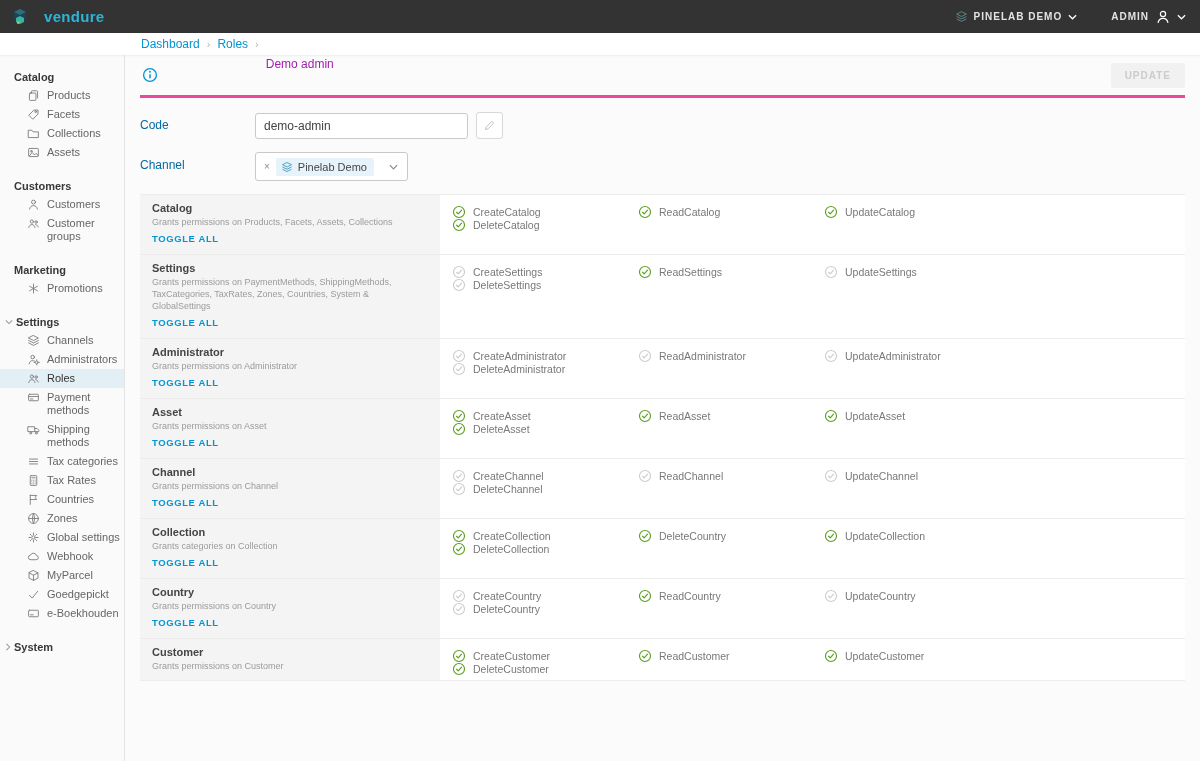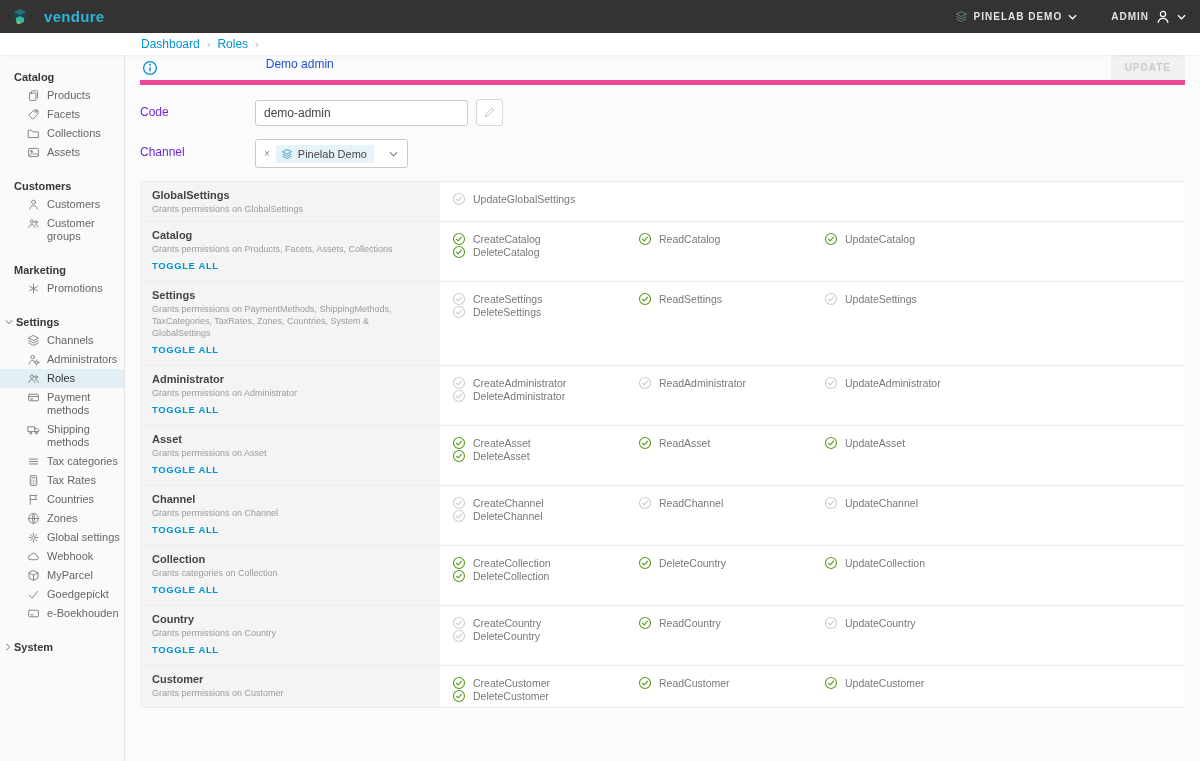--- a/index.html
+++ b/index.html
@@ -12,42 +12,42 @@
   .brand { display:flex; align-items:center; gap:14px; cursor:pointer; }
   .brand-name { color:#2cb5d8; font-size:15px; font-weight:bold; letter-spacing:.3px; }
   .topbar-right { margin-left:auto; display:flex; align-items:center; gap:34px; }
   .tb-group { display:flex; align-items:center; gap:6px; cursor:pointer; }
   .tb-label { color:#e3e3e3; font-size:10px; font-weight:bold; letter-spacing:1px; }
 
   
   .breadcrumb-bar { height:22px; background:#ffffff; display:flex; align-items:center; padding-left:141px; font-size:12px; flex:0 0 auto; box-shadow:0 1px 2px rgba(0,0,0,.06); position:relative; z-index:2; }
   .crumb-link { color:#0094d3; text-decoration:none; cursor:pointer; }
   .crumb-sep { color:#b5b5b5; margin:0 7px; font-size:11px; }
-  .crumb-current { color:#1d4ed8;margin-top:40px; }
+  .crumb-current { color:#a21caf;margin-top:40px; }
 
   
   .layout { flex:1; display:flex; min-height:0; }
   .sidebar { width:125px; flex:0 0 125px; background:#fafafa; border-right:1px solid #e4e4e4; padding-top:13px; overflow:hidden; font-size:11px; }
   .sb-section { margin-bottom:15px; }
   .sb-header { display:flex; align-items:center; font-weight:bold; color:#383838; padding:3px 4px 3px 14px; font-size:11px; }
   .sb-header .sec-chev { margin-left:-9px; margin-right:3px; display:inline-flex; }
   .sb-item { display:flex; align-items:flex-start; gap:7px; color:#666; padding:3px 4px 3px 27px; line-height:13px; cursor:pointer; }
   .sb-item .ic { flex:0 0 13px; display:inline-flex; margin-top:0; }
   .sb-item.active { background:#e2eff5; color:#333; }
   .svg-ic { stroke:#7a7a7a; fill:none; stroke-width:1.1; stroke-linecap:round; stroke-linejoin:round; }
 
   
   .main { flex:1; min-width:0; padding:0 15px; display:flex; flex-direction:column; overflow:hidden; background:#fbfbfb; }
-  .card-header { height:30px; display:flex; align-items:center; justify-content:space-between; border-bottom:5px solid #ec4899; flex:0 0 auto; }
+  .card-header { height:43px; display:flex; align-items:center; justify-content:space-between; border-bottom:3px solid #ec4899; flex:0 0 auto; }
   .update-btn { background:#f1f1f1; border:none; border-radius:3px; color:#cccccc; font-size:10px; font-weight:bold; letter-spacing:1px; padding:7px 14px; cursor:pointer; font-family:inherit; }
   .info-btn { background:none; border:none; cursor:pointer; display:flex; padding:2px; }
 
   .form { padding-top:14px; flex:0 0 auto; }
   .form-row { display:flex; align-items:flex-start; margin-bottom:13px; }
-  .form-label { width:115px; flex:0 0 115px; font-size:12px; color:#6d28d9; padding-top:6px; }
+  .form-label { width:115px; flex:0 0 115px; font-size:12px; color:#0369a1; padding-top:6px; }
   .code-wrap { display:flex; align-items:center; gap:8px; }
   .code-input { width:213px; height:26px; border:1px solid #c9c9c9; border-radius:3px; font-size:12px; color:#444; padding:0 8px; font-family:inherit; background:#fff; }
   .edit-btn { width:27px; height:27px; border:1px solid #d8d8d8; border-radius:3px; background:#fff; display:flex; align-items:center; justify-content:center; cursor:pointer; }
   .channel-select { display:inline-flex; align-items:center; border:1px solid #c9c9c9; border-radius:3px; background:#fff; height:29px; padding:0 9px 0 5px; cursor:pointer; }
   .chip-remove { color:#8a8a8a; font-size:10px; margin-right:3px; padding:1px 3px; cursor:pointer; }
   .chip { display:inline-flex; align-items:center; gap:5px; background:#e7f3fa; border-radius:2px; padding:3px 7px 3px 5px; font-size:11px; color:#454545; }
   .select-caret { margin-left:15px; display:inline-flex; }
 
   .permissions-label { font-size:12px; color:#6b6b6b; margin:2px 0 12px; flex:0 0 auto; }
 
@@ -401,37 +401,20 @@
                   <path d="M1 1l4 4 4-4" fill="none" stroke="#8a8a8a" stroke-width="1.3"></path>
                 </svg>
             </span>
           </div>
         </div>
       </div>
 
 
       <div class="perm-table" id="perm-table">
           <div class="perm-row">
-            <div class="perm-left" style="padding-bottom: 6px;">
-              <div class="perm-name">GlobalSettings</div>
-              <div class="perm-desc">Grants permissions on GlobalSettings</div>
-            </div>
-            <div class="perm-right">
-              <label class="perm-check">
-                <span class="cc">
-                  <svg width="14" height="14" viewBox="0 0 16 16" fill="none" stroke-width="1.3" stroke-linecap="round" stroke-linejoin="round">
-                    <circle cx="8" cy="8" r="6.3" stroke="currentColor" style="stroke:inherit"></circle>
-                    <path d="M5.2 8.3l1.9 1.9 3.8-4.4" style="stroke:inherit"></path>
-                  </svg>
-                </span>
-                <span>UpdateGlobalSettings</span>
-              </label>
-            </div>
-          </div>
-          <div class="perm-row">
             <div class="perm-left"><div class="perm-name">Catalog</div><div class="perm-desc">Grants permissions on Products, Facets, Assets, Collections</div><span class="toggle-all">TOGGLE ALL</span></div>
             <div class="perm-right">
               <label class="perm-check checked">
                 <span class="cc">
                   <svg width="14" height="14" viewBox="0 0 16 16" fill="none" stroke-width="1.3" stroke-linecap="round" stroke-linejoin="round">
                     <circle cx="8" cy="8" r="6.3" stroke="currentColor" style="stroke:inherit"></circle>
                     <path d="M5.2 8.3l1.9 1.9 3.8-4.4" style="stroke:inherit"></path>
                   </svg>
                 </span>
                 <span>CreateCatalog</span>

